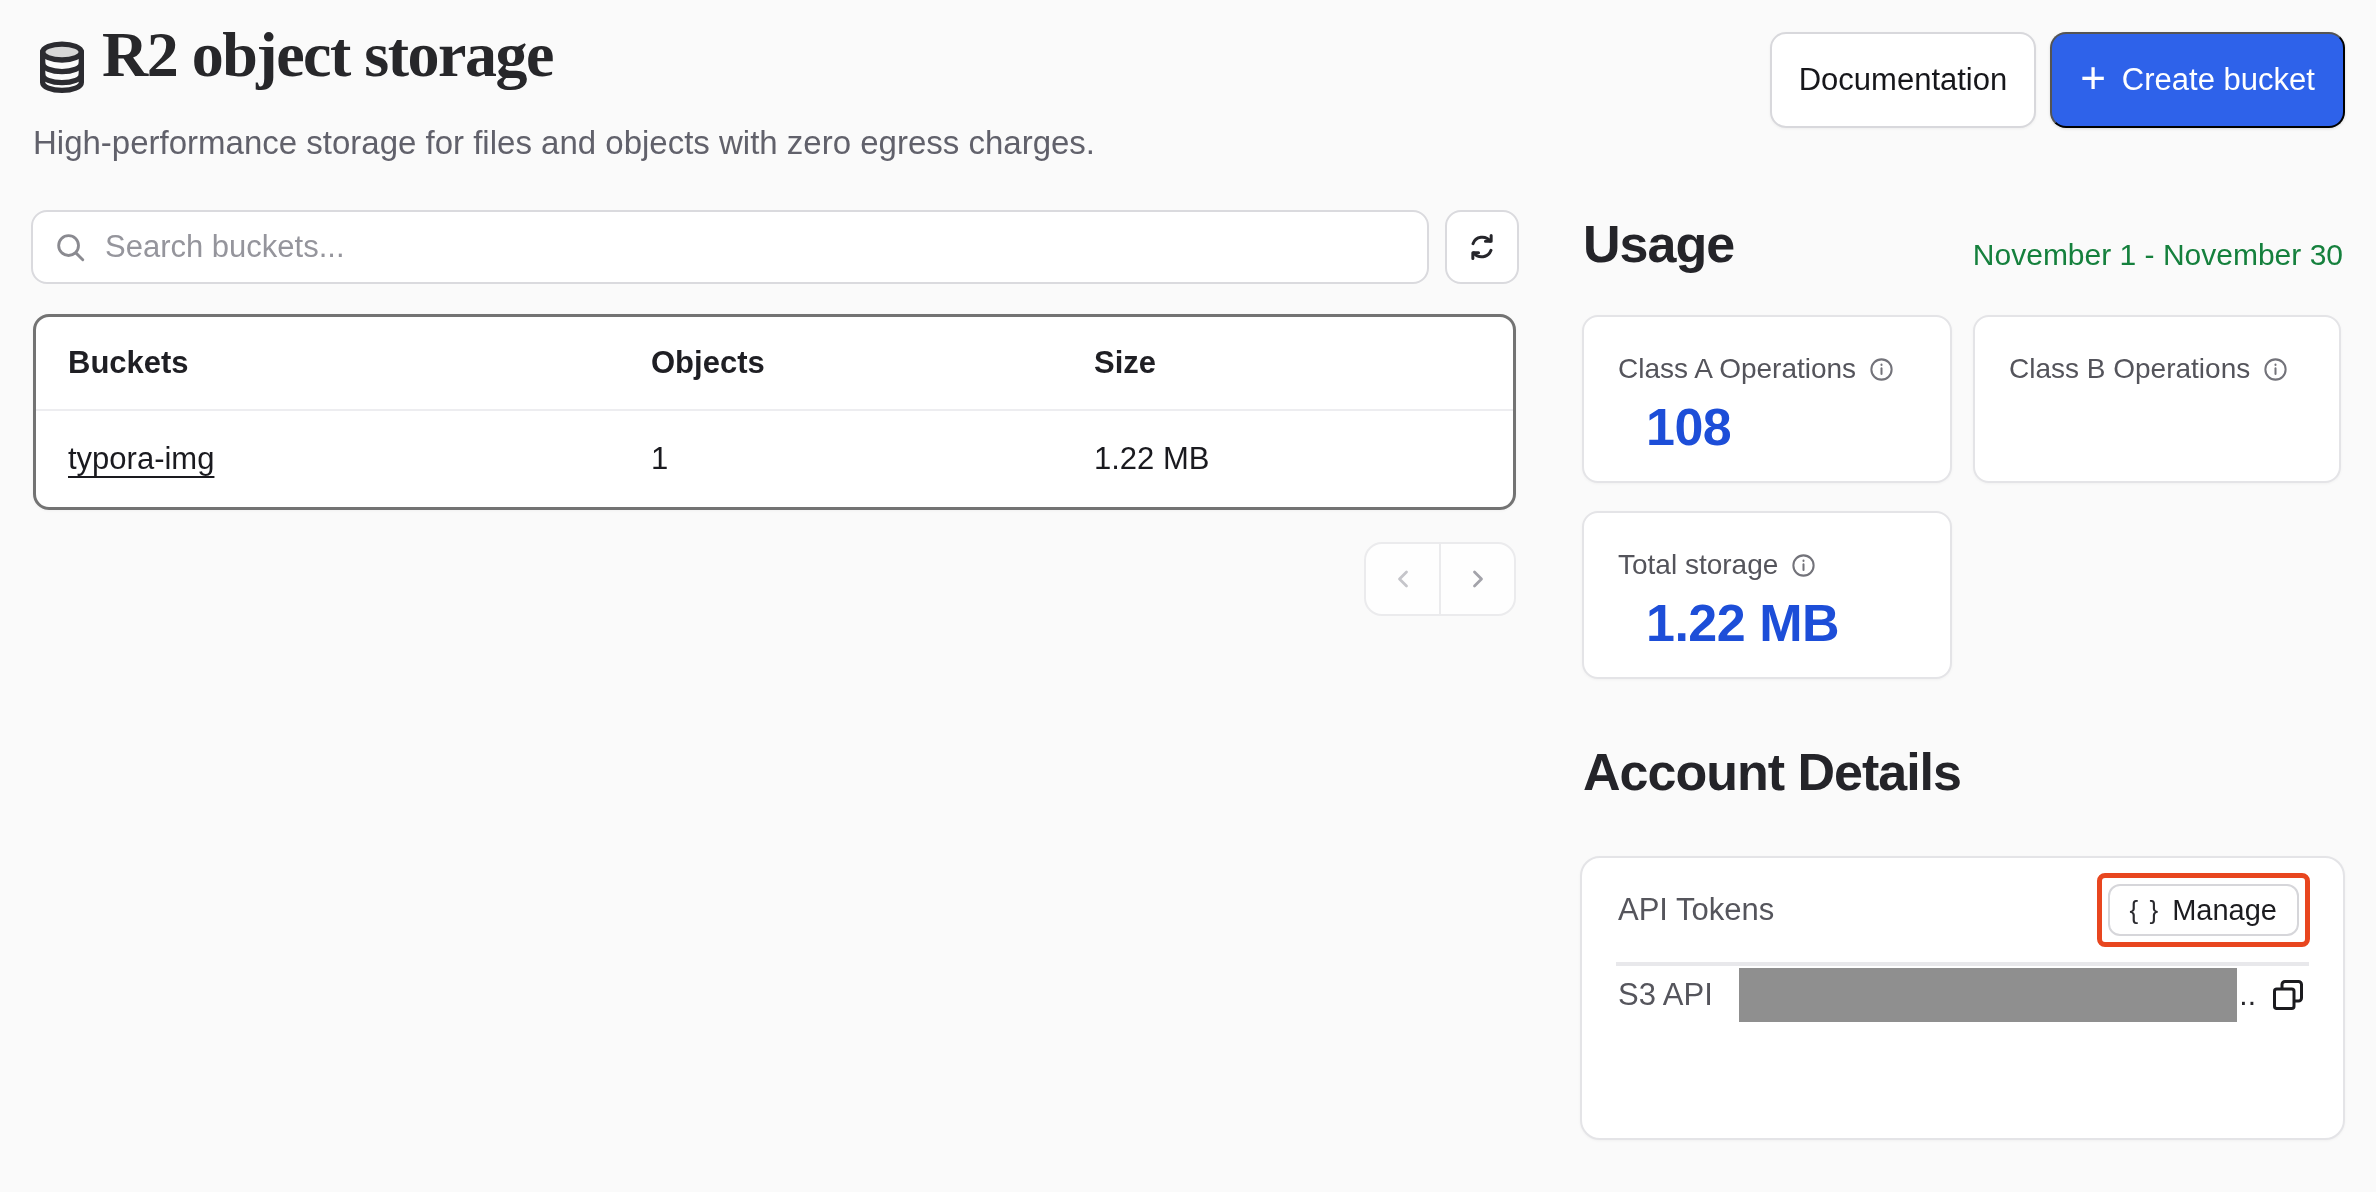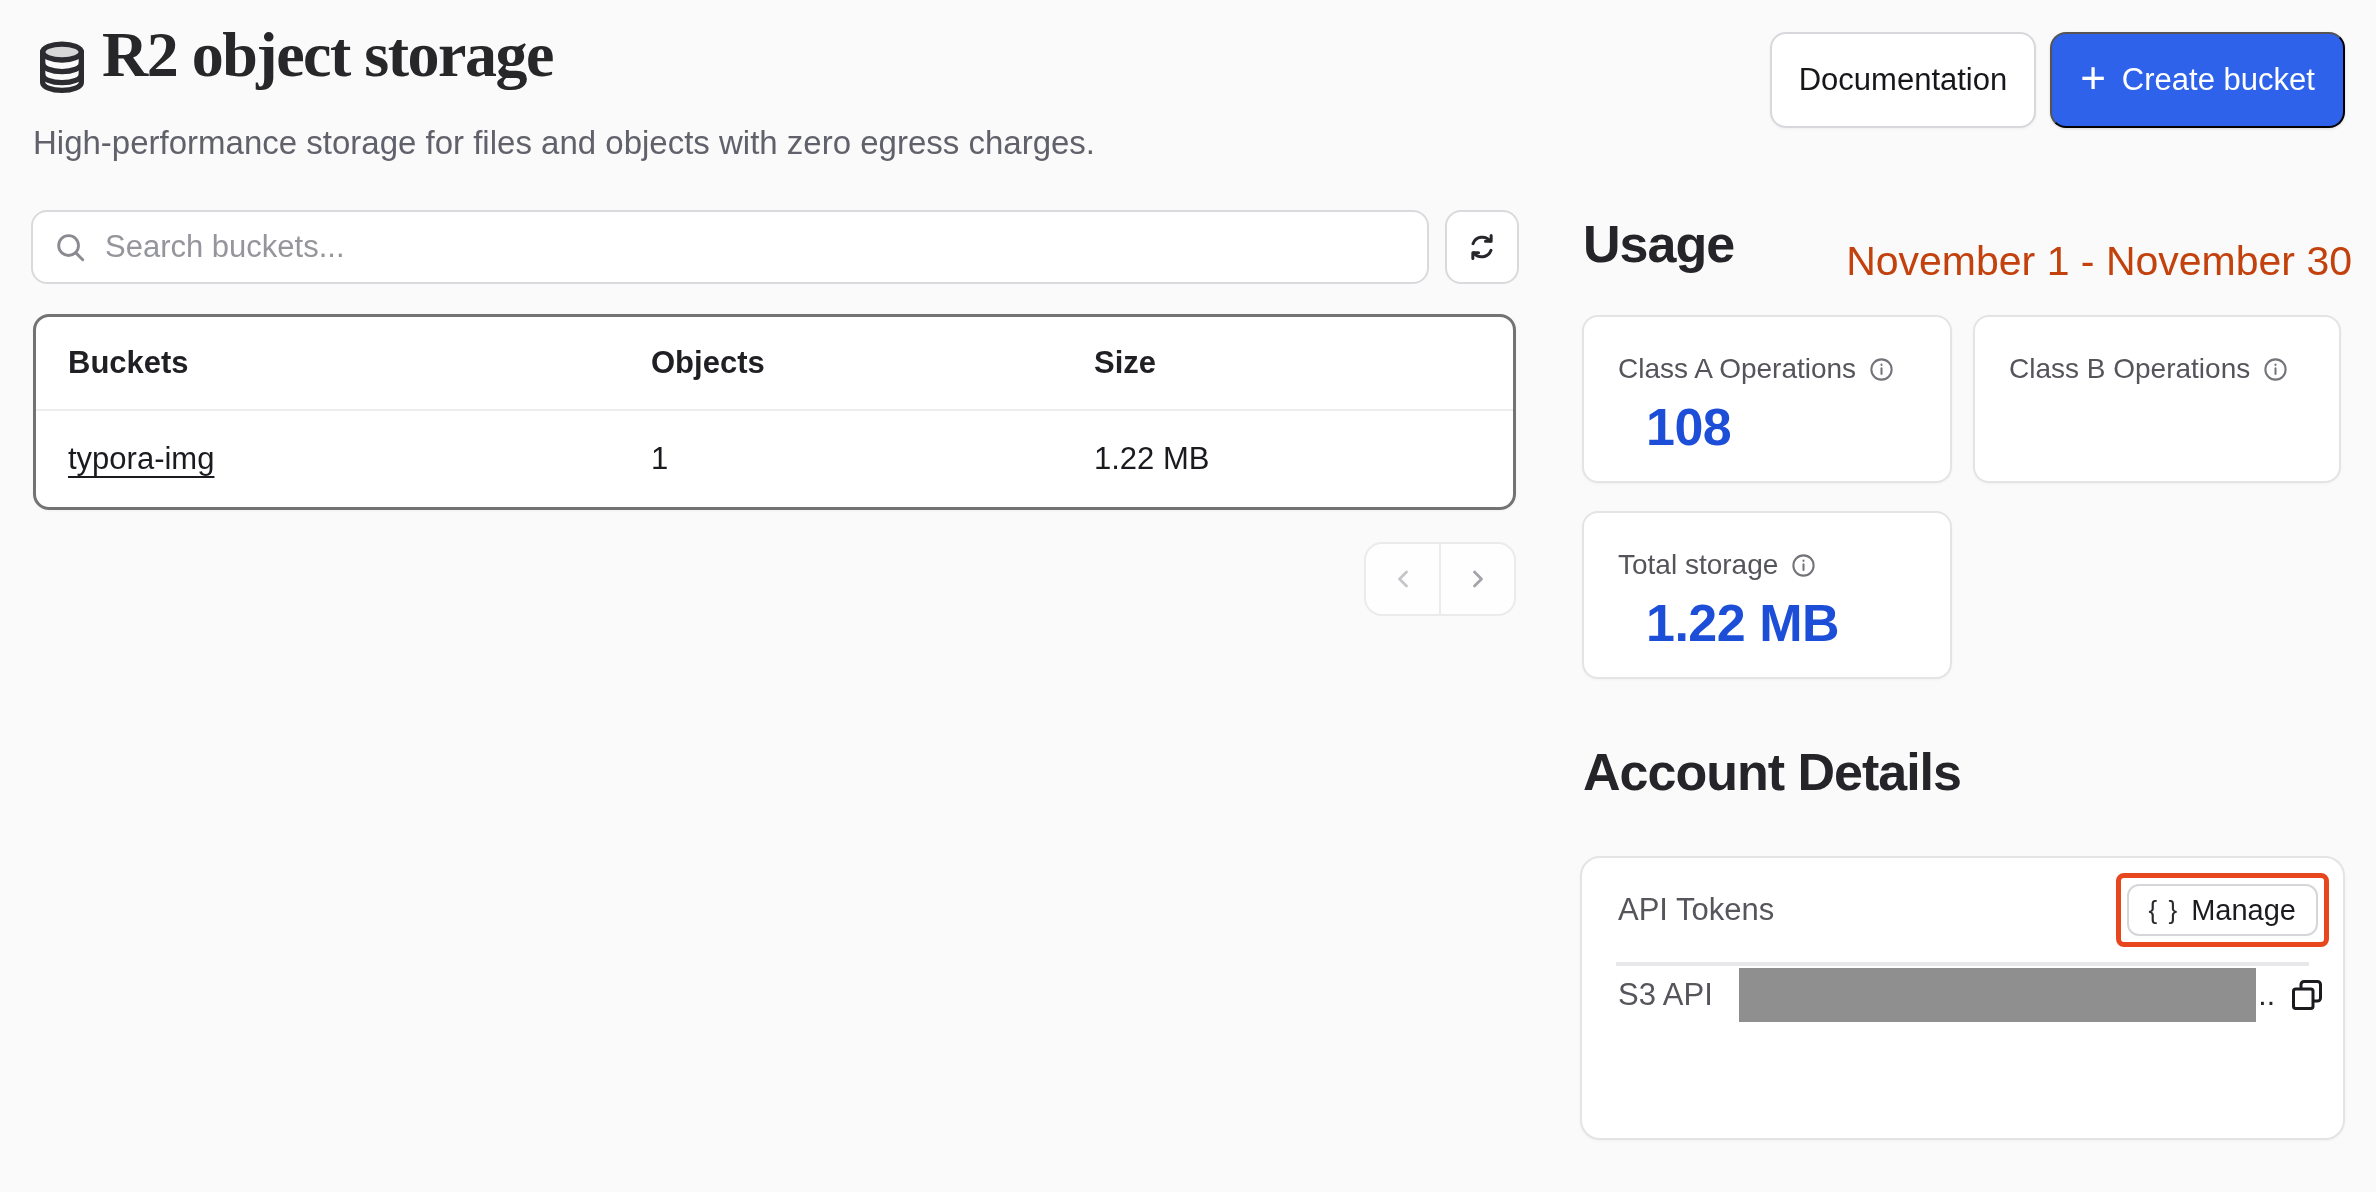--- a/index.html
+++ b/index.html
@@ -77,21 +77,21 @@
   .pagination {
     left: 1364px; top: 542px; width: 152px; height: 74px;
     background: #fefefe; border: 2px solid #ebebed; border-radius: 18px;
     display: flex; overflow: hidden;
   }
   .page-btn { flex: 1; display: flex; align-items: center; justify-content: center; cursor: pointer; background: transparent; border: none; }
   .page-btn + .page-btn { border-left: 2px solid #ebebed; }
 
   
   .usage-heading { left: 1583px; top: 214px; font-size: 52px; font-weight: 700; color: #242429; letter-spacing: -1px; }
-  .usage-date { right: 24px; top: 238px; font-size: 41px; color: #c2410c; }
+  .usage-date { right: 33px; top: 238px; font-size: 30px; color: #15803d; }
 
   .stat-card {
     background: #fff; border: 2px solid #e4e4e7; border-radius: 16px;
     box-shadow: 0 1px 3px rgba(0,0,0,0.04);
     padding: 36px 34px 0 34px;
   }
   .card-a { left: 1582px; top: 315px; width: 370px; height: 168px; }
   .card-b { left: 1973px; top: 315px; width: 368px; height: 168px; }
   .card-c { left: 1582px; top: 511px; width: 370px; height: 168px; }
   .stat-label-row { display: flex; align-items: center; gap: 12px; font-size: 28px; color: #54545b; }
@@ -100,21 +100,21 @@
   
   .account-heading { left: 1583px; top: 742px; font-size: 52px; font-weight: 700; color: #242429; letter-spacing: -1px; }
   .account-card {
     left: 1580px; top: 856px; width: 765px; height: 284px;
     background: #fff; border: 2px solid #e4e4e7; border-radius: 20px;
     box-shadow: 0 1px 3px rgba(0,0,0,0.04);
     display: flex; flex-direction: column; overflow: hidden;
   }
   .acct-row {
     display: flex; align-items: center;
-    padding-left: 36px; padding-right: 14px;
+    padding-left: 36px; padding-right: 33px;
   }
   .row-tokens { height: 104px; }
   .row-id { height: 91px; }
   .row-s3 { height: 58px; }
   .acct-divider { height: 2px; background: #e8e8eb; margin: 0 34px; flex: 0 0 auto; }
   .acct-label { font-size: 31px; color: #55555c; white-space: nowrap; }
 
   .manage-highlight {
     margin-left: auto;
     border: 5px solid #e8461f; border-radius: 8px; padding: 6px;

